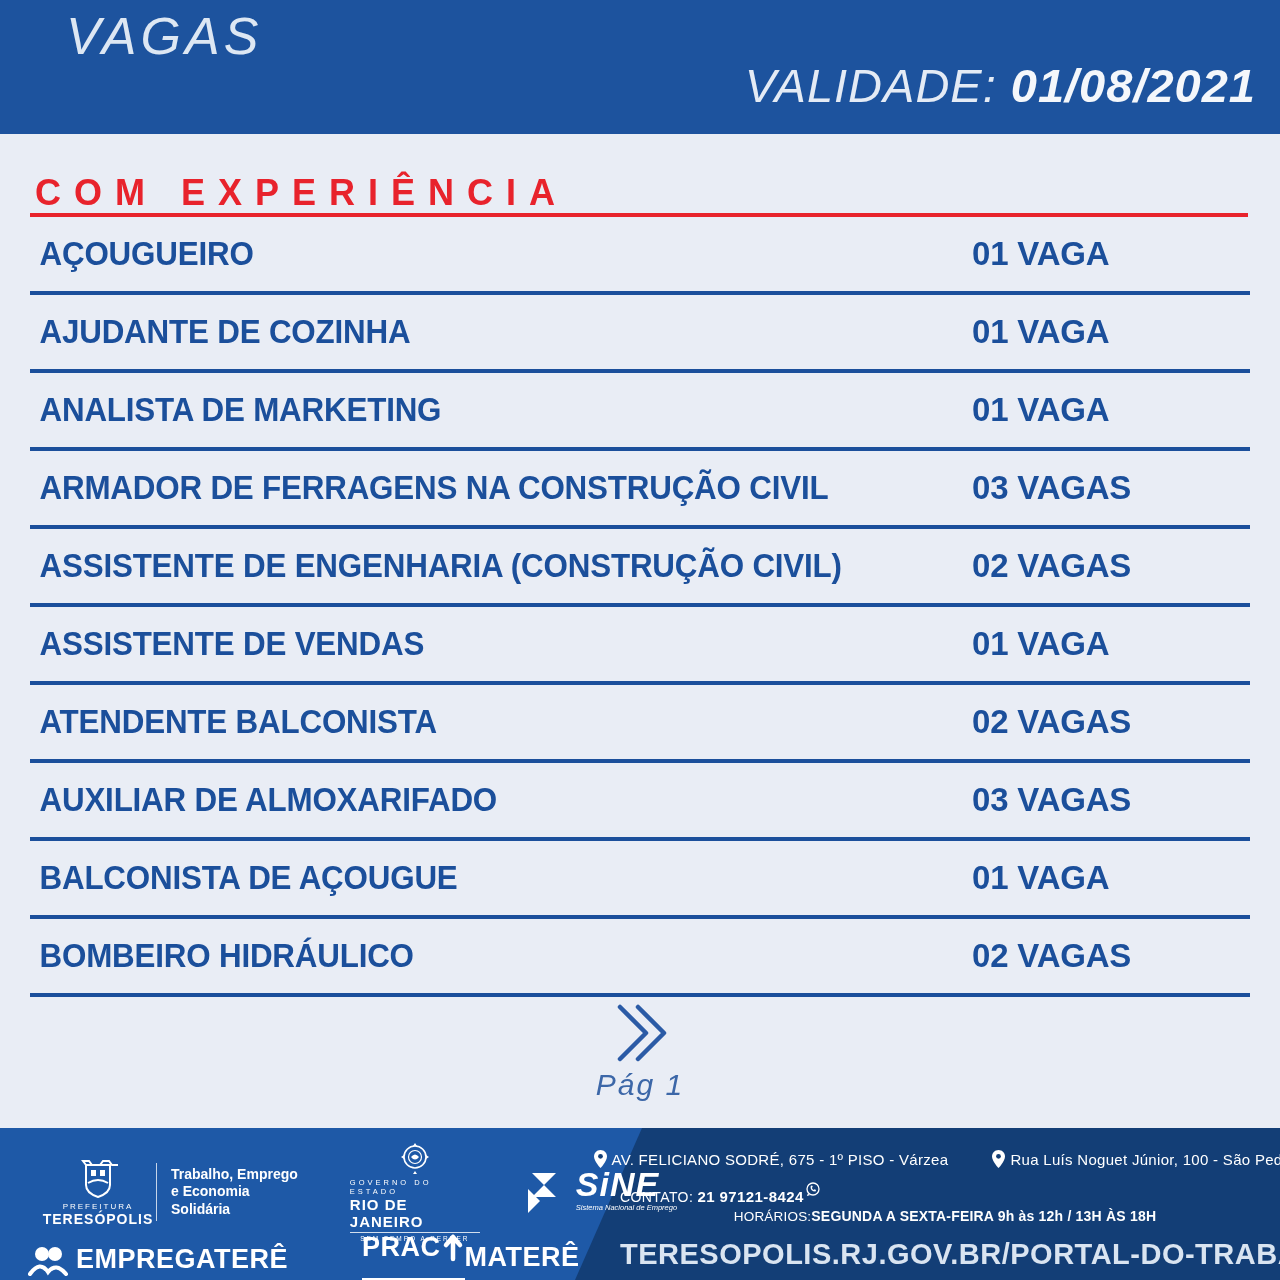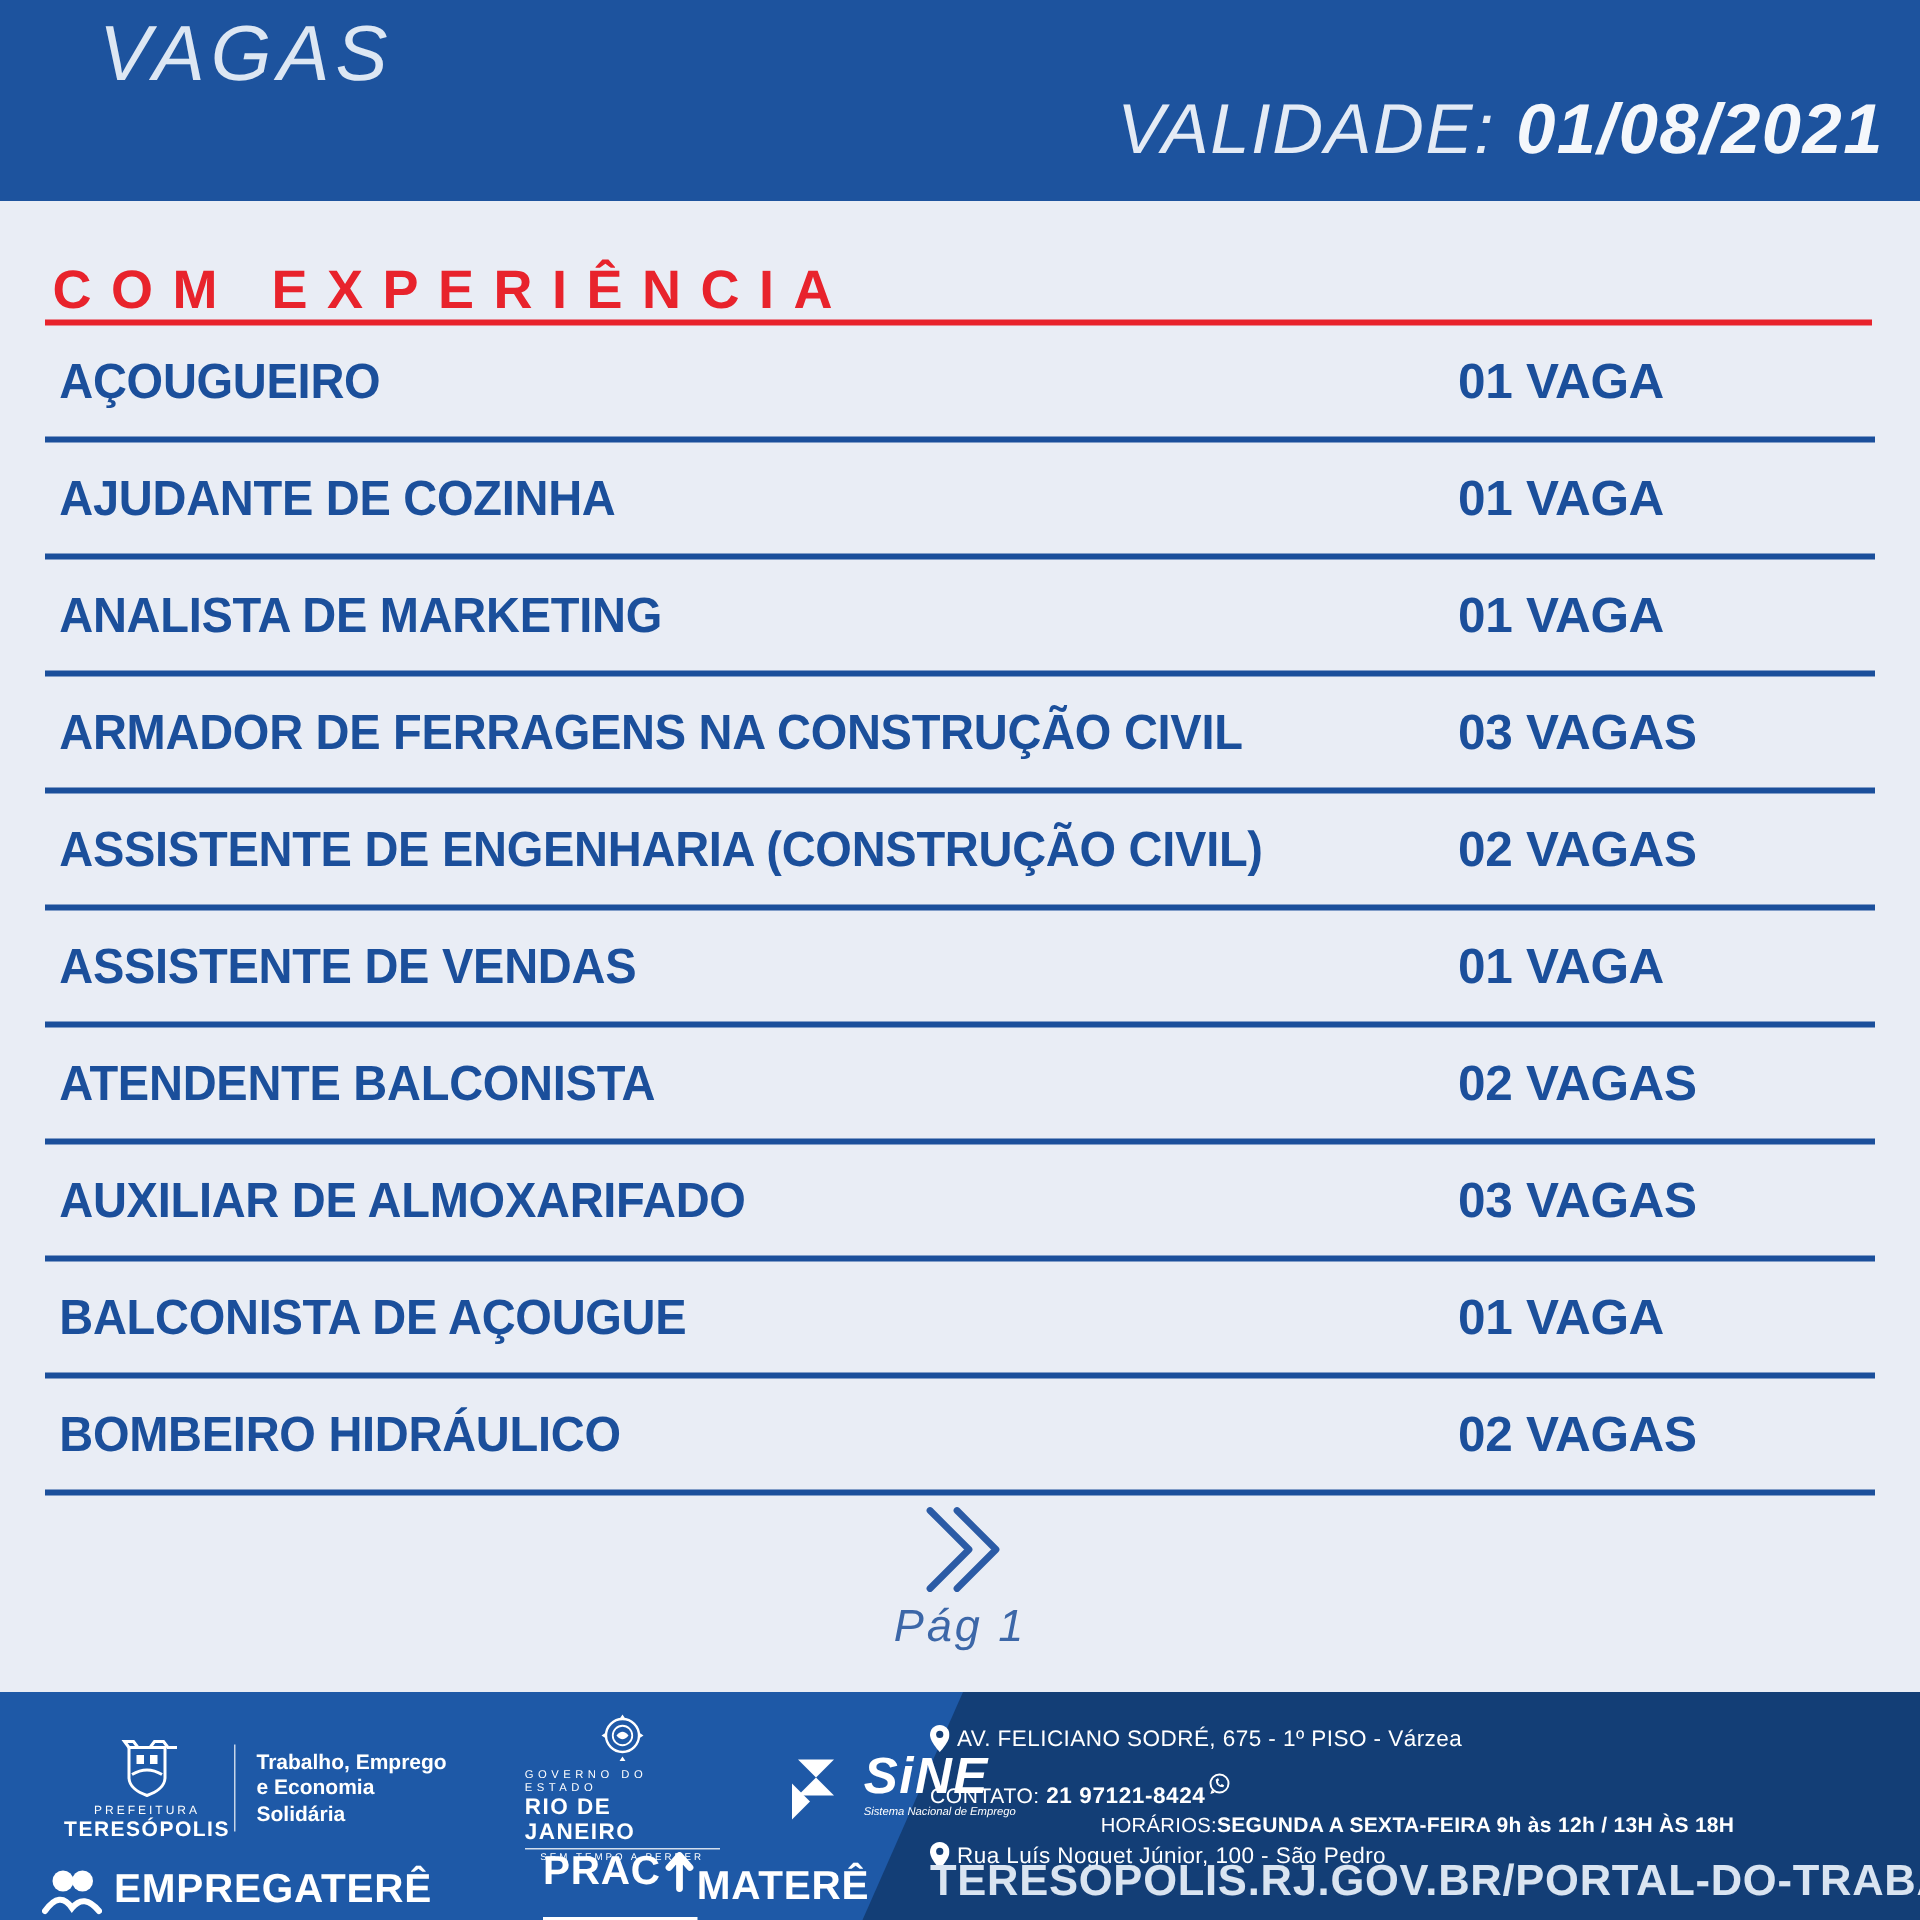--- a/index.html
+++ b/index.html
@@ -47,21 +47,21 @@
   .sine-text{display:flex;flex-direction:column;margin-left:6px;}
   .sine-name{font-size:34px;font-weight:800;font-style:italic;letter-spacing:1px;line-height:1;}
   .sine-tag{font-size:7.5px;font-style:italic;margin-top:2px;align-self:flex-end;}
   .programs-row{position:absolute;left:28px;top:102px;display:flex;align-items:center;}
   .empregatere{display:flex;align-items:flex-start;margin-top:14px;}
   .empregatere .txt{font-size:27px;font-weight:800;letter-spacing:.5px;margin-left:8px;}
   .pracimatere{display:flex;align-items:center;margin-left:74px;font-size:27px;font-weight:800;letter-spacing:.5px;}
   .prac-left{border-bottom:4px solid #fff;padding-bottom:15px;display:inline-flex;align-items:center;}
   
   .footer-right{position:absolute;left:620px;top:0;width:660px;height:152px;}
-  .addr-row{position:absolute;left:0;right:10px;top:22px;display:flex;justify-content:center;gap:60px;white-space:nowrap;flex-direction:column;}
+  .addr-row{position:absolute;left:0;right:10px;top:22px;display:flex;justify-content:center;gap:44px;white-space:nowrap;}
   .addr-item{display:flex;align-items:center;font-size:15px;letter-spacing:.3px;}
   .addr-item svg{margin-right:5px;}
   .contact-line{position:absolute;left:0;right:10px;top:54px;text-align:left;font-size:14px;letter-spacing:.4px;}
   .contact-line b{font-size:15px;}
   .wa{display:inline-block;vertical-align:super;margin-left:2px;}
   .hours-line{position:absolute;left:0;right:10px;top:80px;text-align:center;font-size:13.5px;letter-spacing:.2px;}
   .hours-line b{font-size:14px;}
   .url-line{position:absolute;left:0;right:10px;top:110px;text-align:center;font-size:29px;font-weight:800;
             color:#d9e4f1;letter-spacing:.5px;white-space:nowrap;}
 </style>

